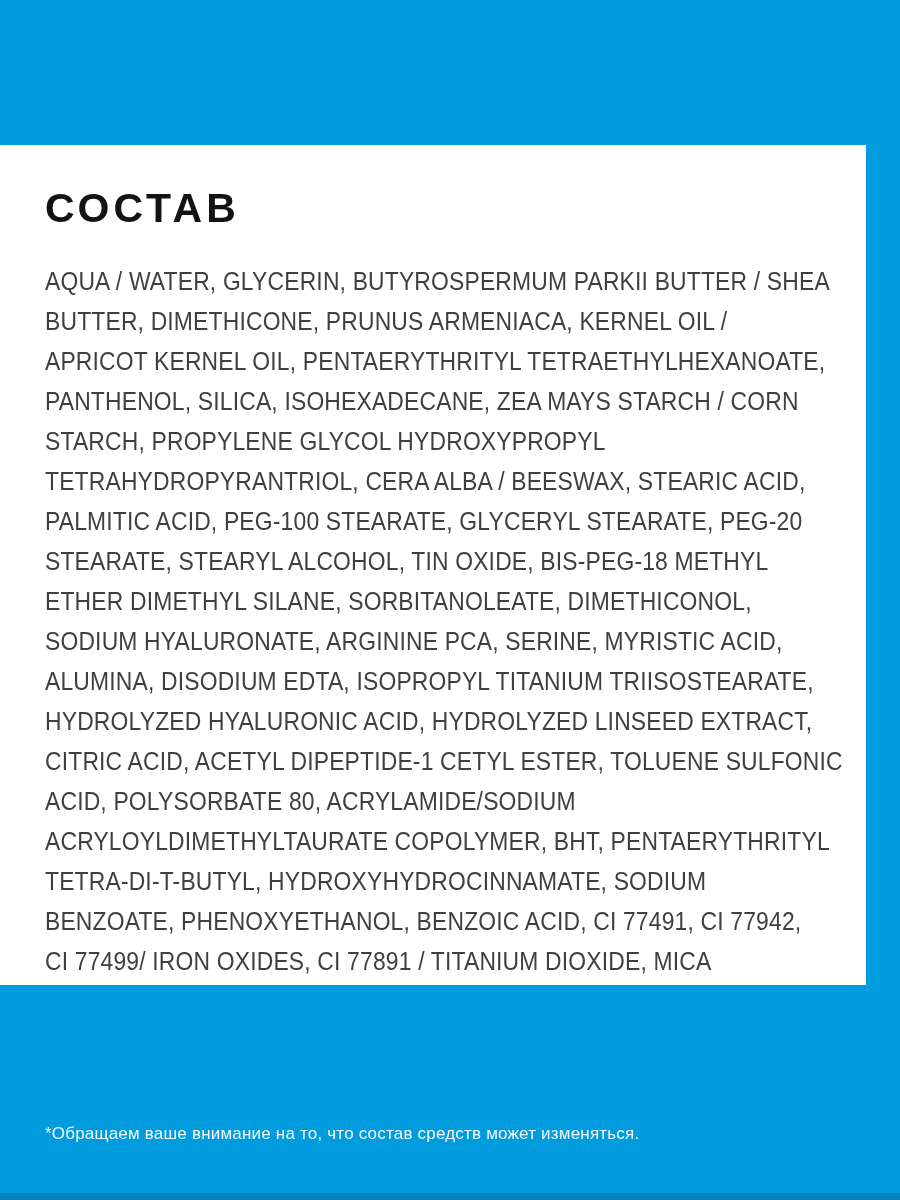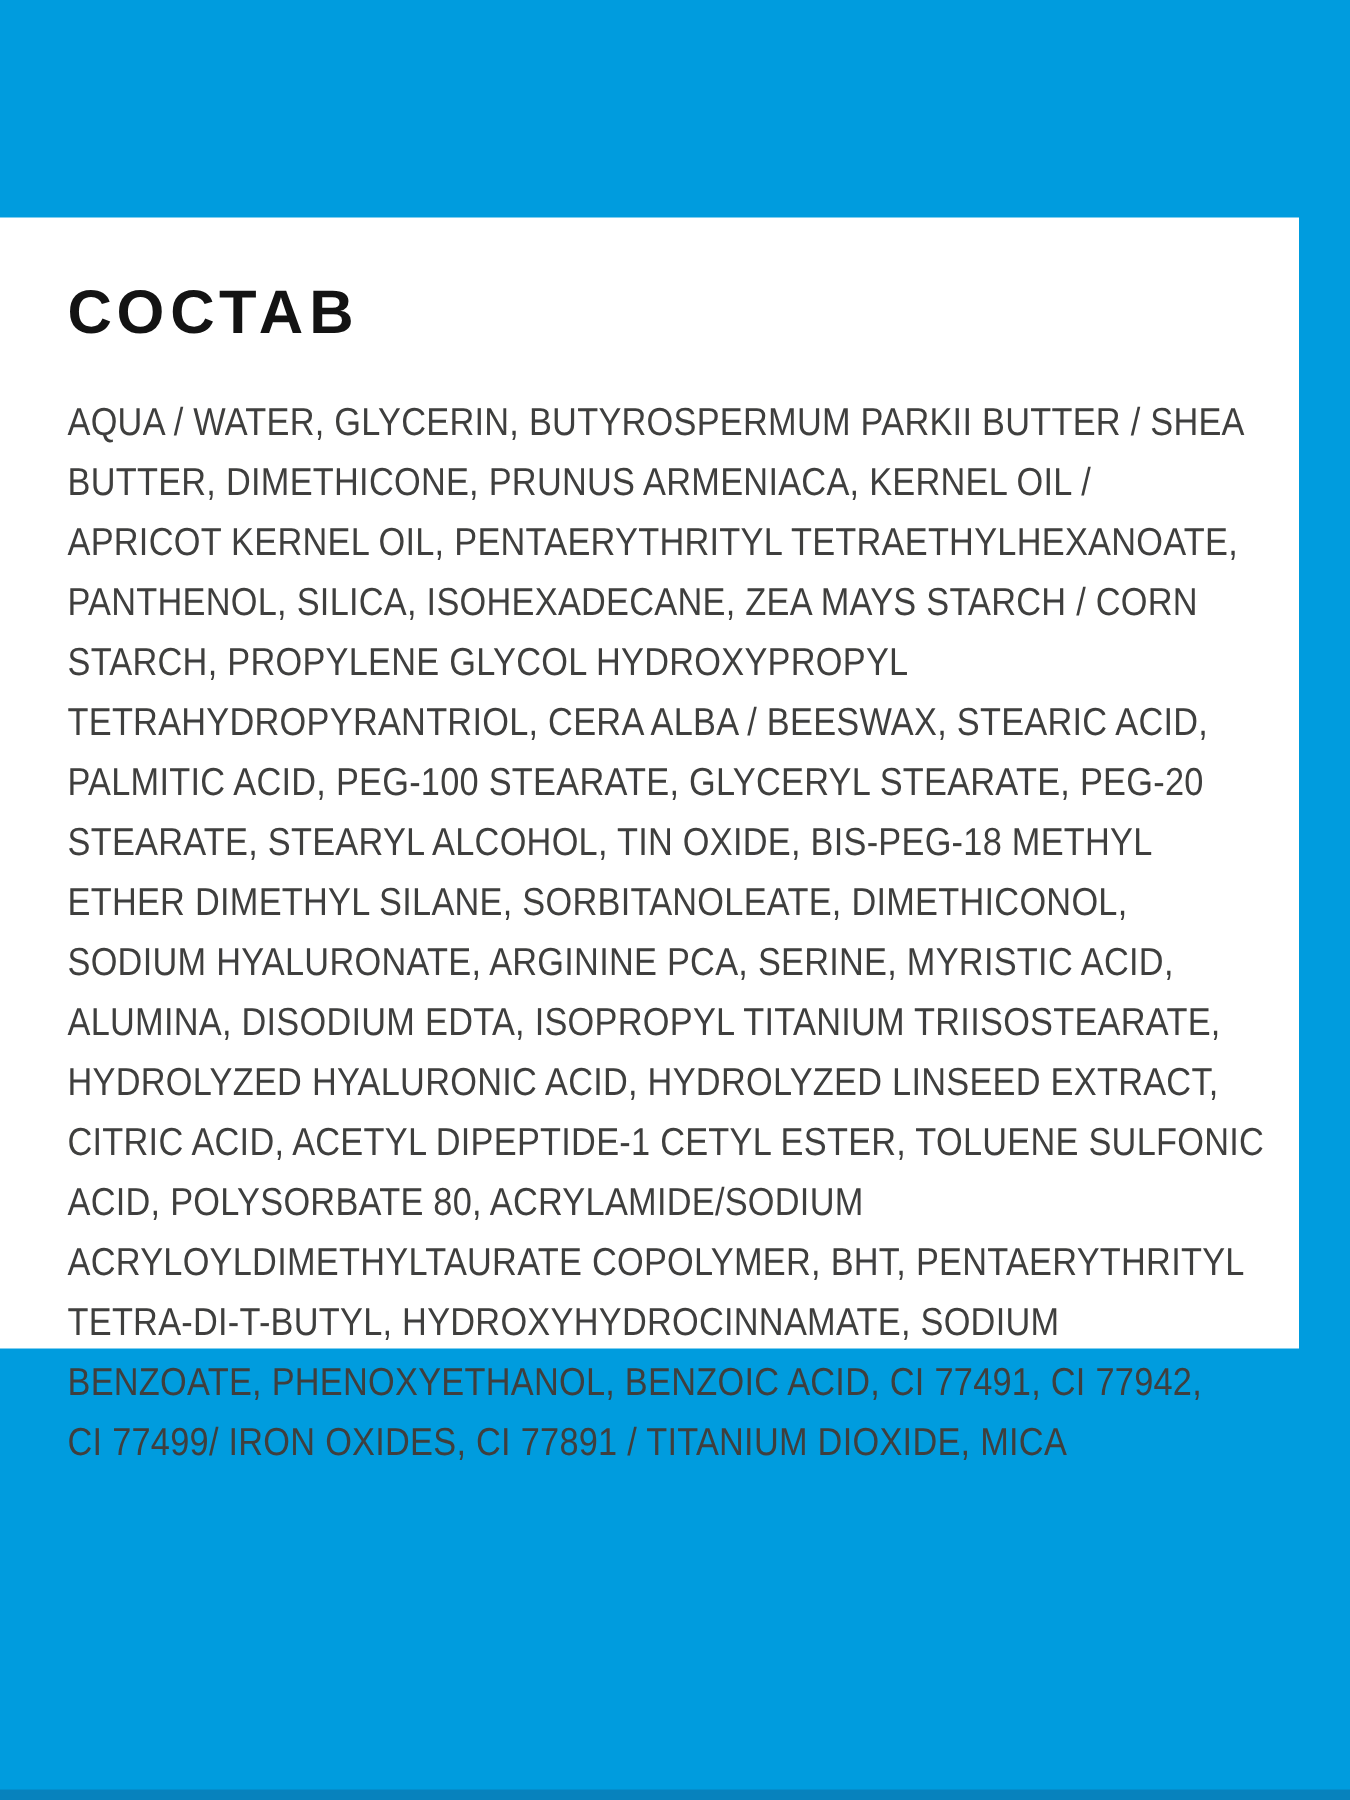--- a/index.html
+++ b/index.html
@@ -16,21 +16,21 @@
   }
   .page {
     position: absolute;
     inset: 0;
   }
   .card {
     position: absolute;
     left: 0;
     top: 145px;
     width: 866px;
-    height: 754px;
+    height: 840px;
     background: #ffffff;
     box-sizing: border-box;
     padding: 32px 45px 0 45px;
   }
   .card h1 {
     margin: 11px 0 0 0;
     font-size: 41px;
     line-height: 1;
     font-weight: 700;
     letter-spacing: 4px;
@@ -96,17 +96,18 @@
       <div class="ingredient-line">CITRIC ACID, ACETYL DIPEPTIDE-1 CETYL ESTER, TOLUENE SULFONIC</div>
       <div class="ingredient-line">ACID, POLYSORBATE 80, ACRYLAMIDE/SODIUM</div>
       <div class="ingredient-line">ACRYLOYLDIMETHYLTAURATE COPOLYMER, BHT, PENTAERYTHRITYL</div>
       <div class="ingredient-line">TETRA-DI-T-BUTYL, HYDROXYHYDROCINNAMATE, SODIUM</div>
       <div class="ingredient-line">BENZOATE, PHENOXYETHANOL, BENZOIC ACID, CI 77491, CI 77942,</div>
       <div class="ingredient-line">CI 77499/ IRON OXIDES, CI 77891 / TITANIUM DIOXIDE, MICA</div>
     </div>
   </section>
 
   <footer class="footer-note">
+    <p>*Обращаем ваше внимание на то, что состав средств может изменяться.</p>
   </footer>
 
   <div class="bottom-strip"></div>
 
 </div>
 
 </body></html>

